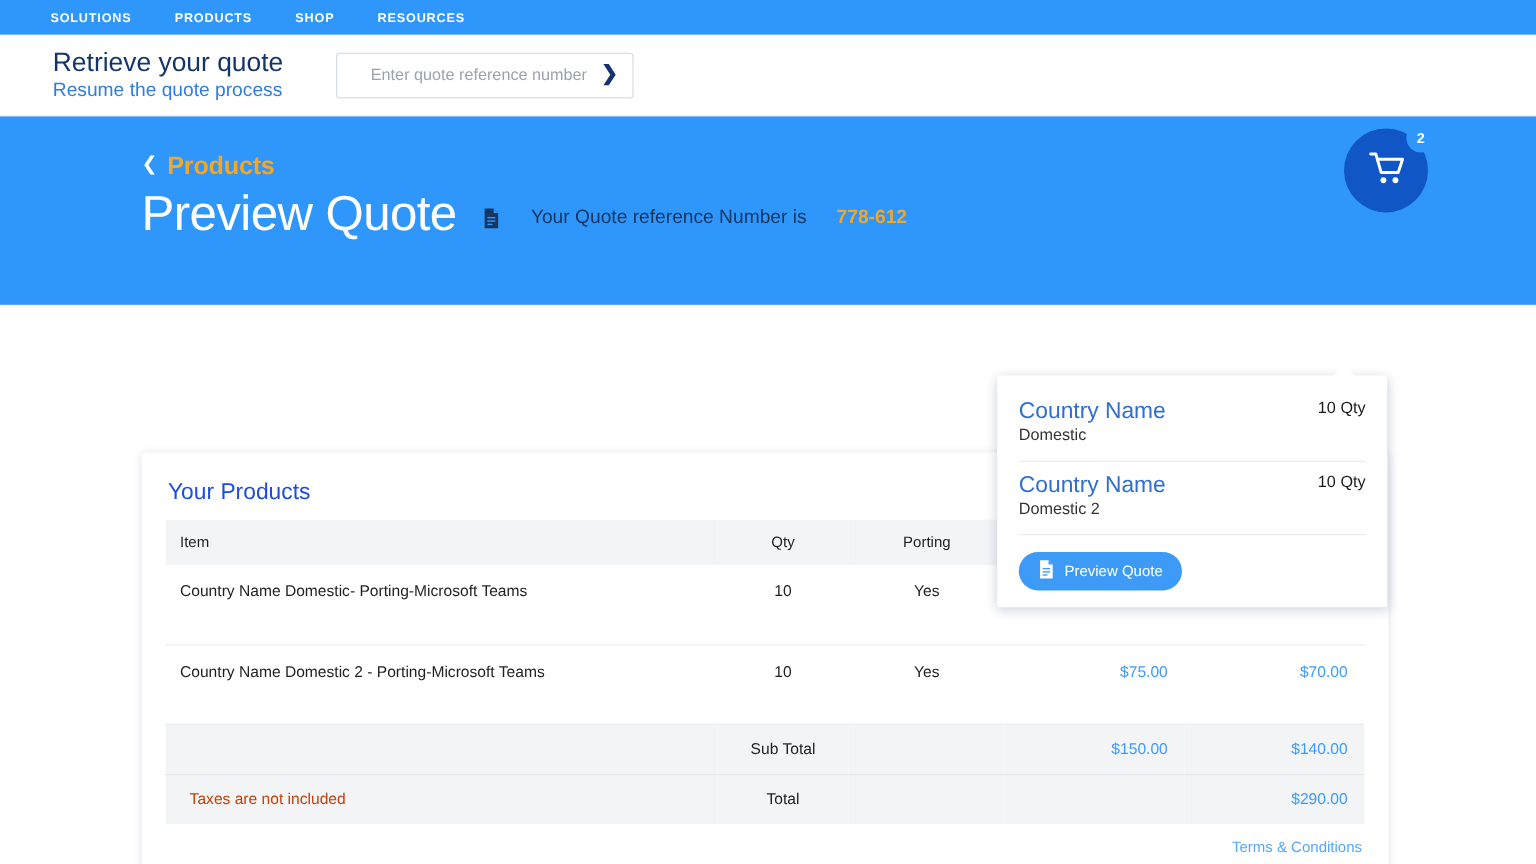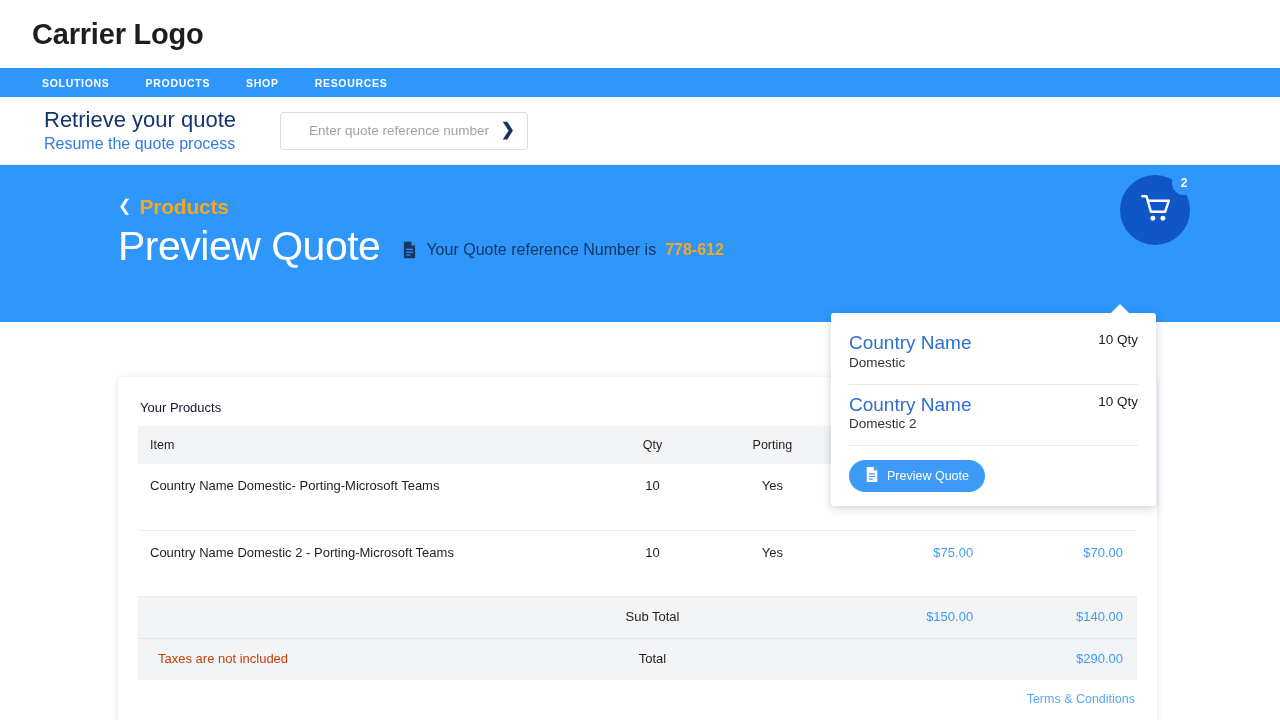--- a/index.html
+++ b/index.html
@@ -61,21 +61,21 @@
   }
   .crumb { display:flex; align-items:center; gap:8px; }
   .crumb-arrow { color:#ffffff; font-size:16px; line-height:1; margin-bottom:2px; }
   .crumb-label {
     color:#f5a623; font-size:21px; font-weight:700; letter-spacing:-0.2px;
   }
   .hero-row { display:flex; align-items:flex-end; gap:22px; margin-top:6px; }
   .hero-title {
     color:#ffffff; font-size:41px; font-weight:400; letter-spacing:-0.5px; line-height:1.05;
   }
-  .hero-ref { display:flex; align-items:center; gap:9px; padding-bottom:9px; }
+  .hero-ref { display:flex; align-items:center; gap:25px; padding-bottom:9px; }
   .doc-icon { width:15px; height:18px; display:block; }
   .hero-ref-text { color:#15365f; font-size:16px; }
   .hero-ref-num { color:#f5a623; font-weight:700; }
 
   
   .cart-wrap { position:absolute; right:90px; top:10px; }
   .cart-circle {
     position:relative; width:70px; height:70px; border-radius:50%;
     background:#1056c7; display:flex; align-items:center; justify-content:center;
     cursor:pointer;
@@ -116,21 +116,21 @@
   }
   .popup-btn svg { width:14px; height:17px; flex:0 0 auto; }
 
   
   .card {
     position:absolute; left:118px; top:377px; width:1039px; min-height:343px;
     background:#ffffff; border-radius:4px;
     box-shadow: 0 1px 7px rgba(30,50,90,0.13);
     padding: 16px 20px 0 20px;
   }
-  .card-head { font-size:13px; color:#0f172a; margin: 7px 0 11px 2px; }
+  .card-head { font-size:19px; color:#1d4ed8; margin: 7px 0 11px 2px; }
 
   table.products { width:100%; border-collapse:collapse; table-layout:fixed; }
   table.products th {
     background:#f3f4f6; font-size:12.5px; font-weight:400; color:#1f1f1f;
     text-align:left; padding:11px 0 11px 12px; height:38px;
   }
   table.products th.c { text-align:center; padding-left:0; }
   table.products th.r { text-align:right; padding-left:0; padding-right:14px; }
   table.products td {
     font-size:13px; color:#1f1f1f; padding:14px 0 14px 12px;
@@ -154,23 +154,20 @@
     text-align:right; font-size:12.5px; color:#5aa7f5; margin-top:12px; padding-right:2px;
     cursor:pointer;
   }
   .reqdoc { font-size:13px; color:#2f5fbd; margin-top:12px; margin-left:2px; }
 </style>
 </head>
 <body>
 
 <div class="page">
 
-  <div class="brandbar">
-    <div class="brand-logo">Carrier Logo</div>
-  </div>
 
   <div class="mainnav">
     <a href="#">SOLUTIONS</a>
     <a href="#">PRODUCTS</a>
     <a href="#">SHOP</a>
     <a href="#">RESOURCES</a>
   </div>
 
   <div class="retrieve">
     <div class="retrieve-txt">

